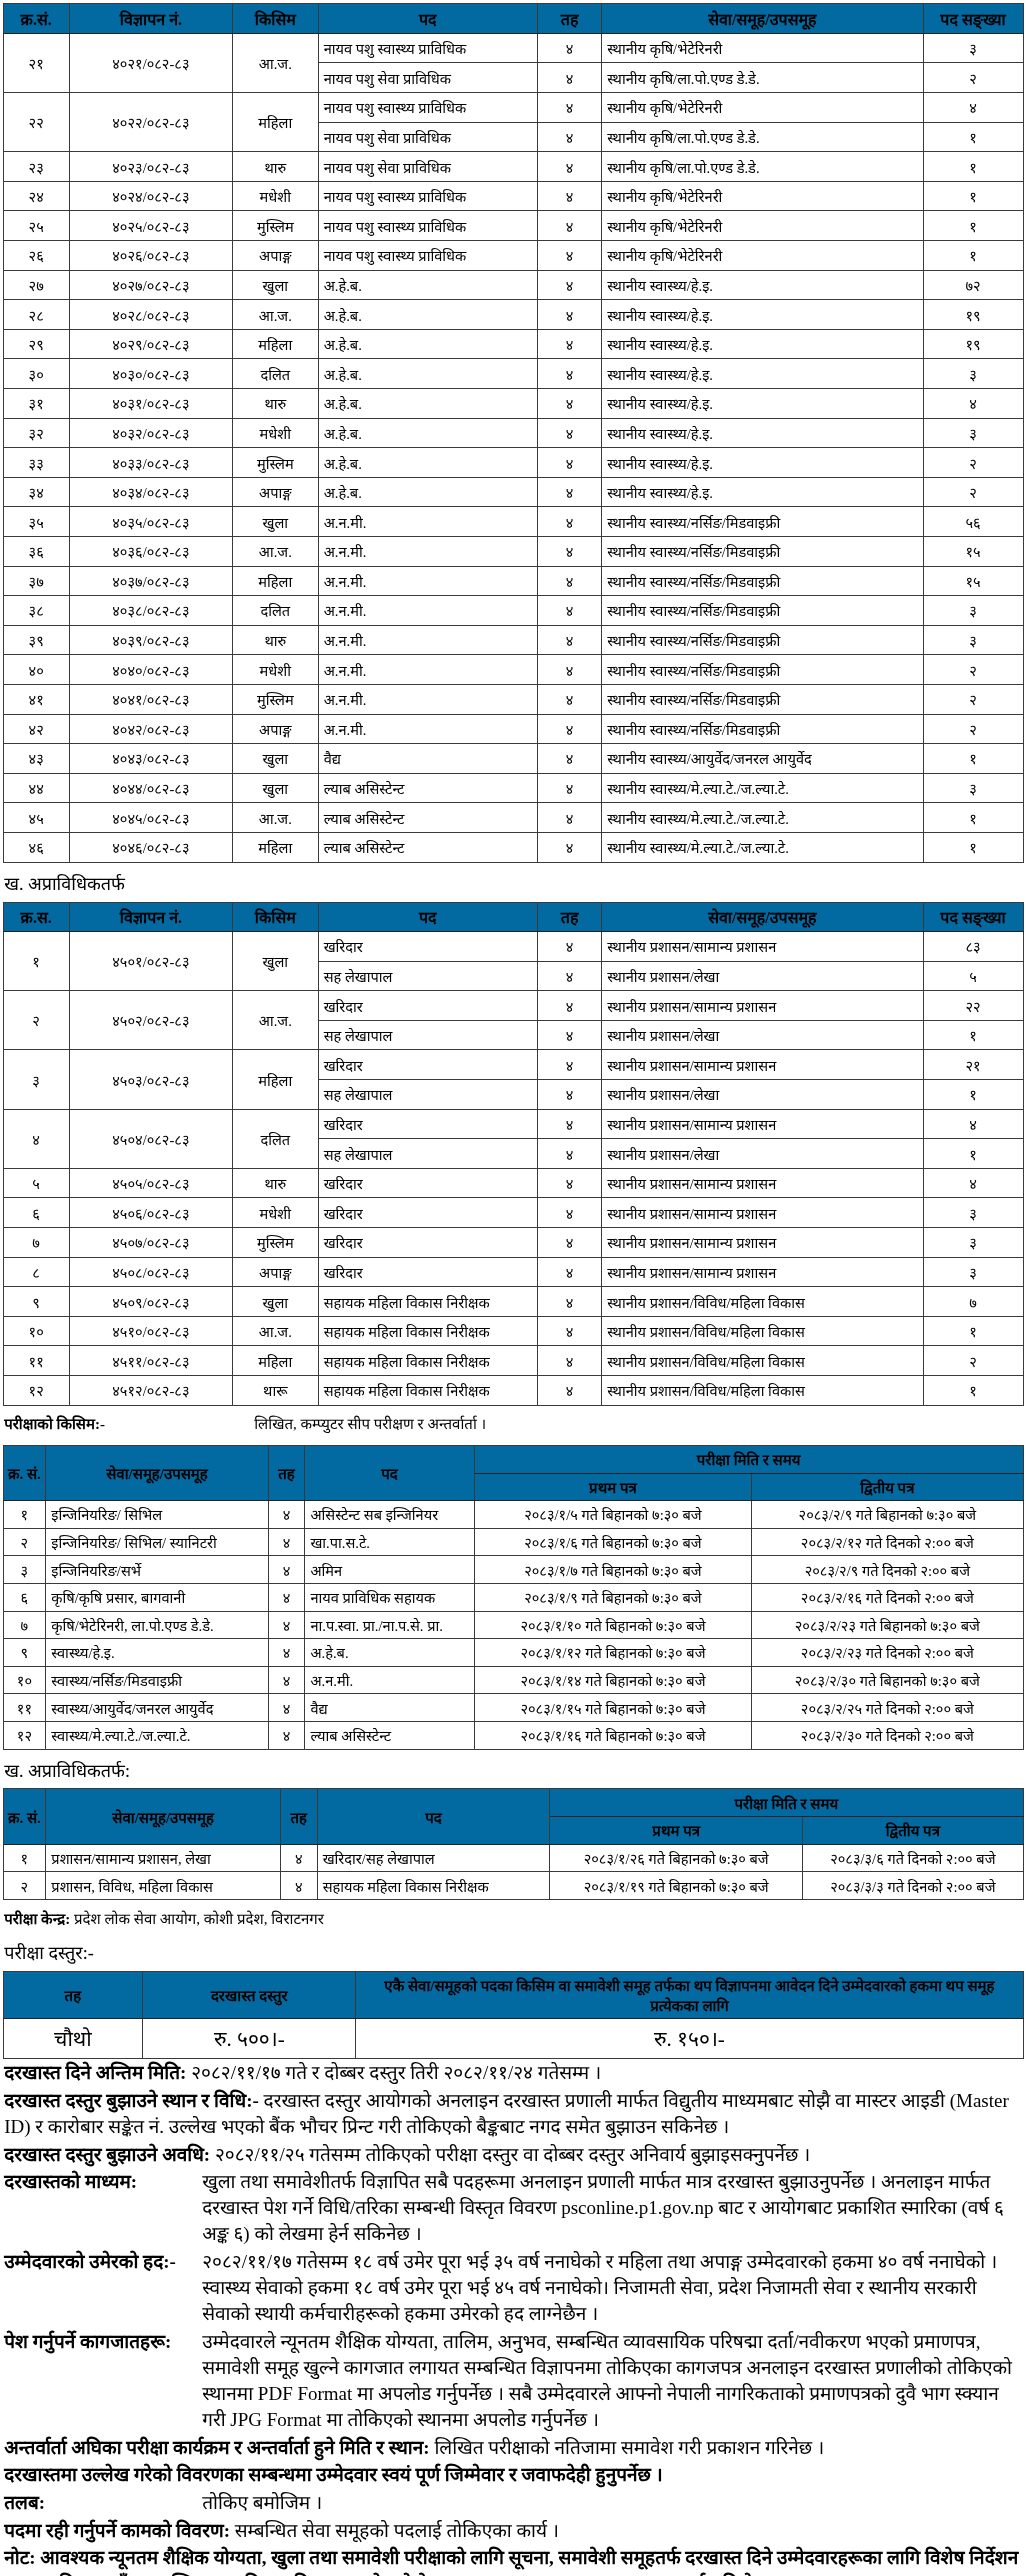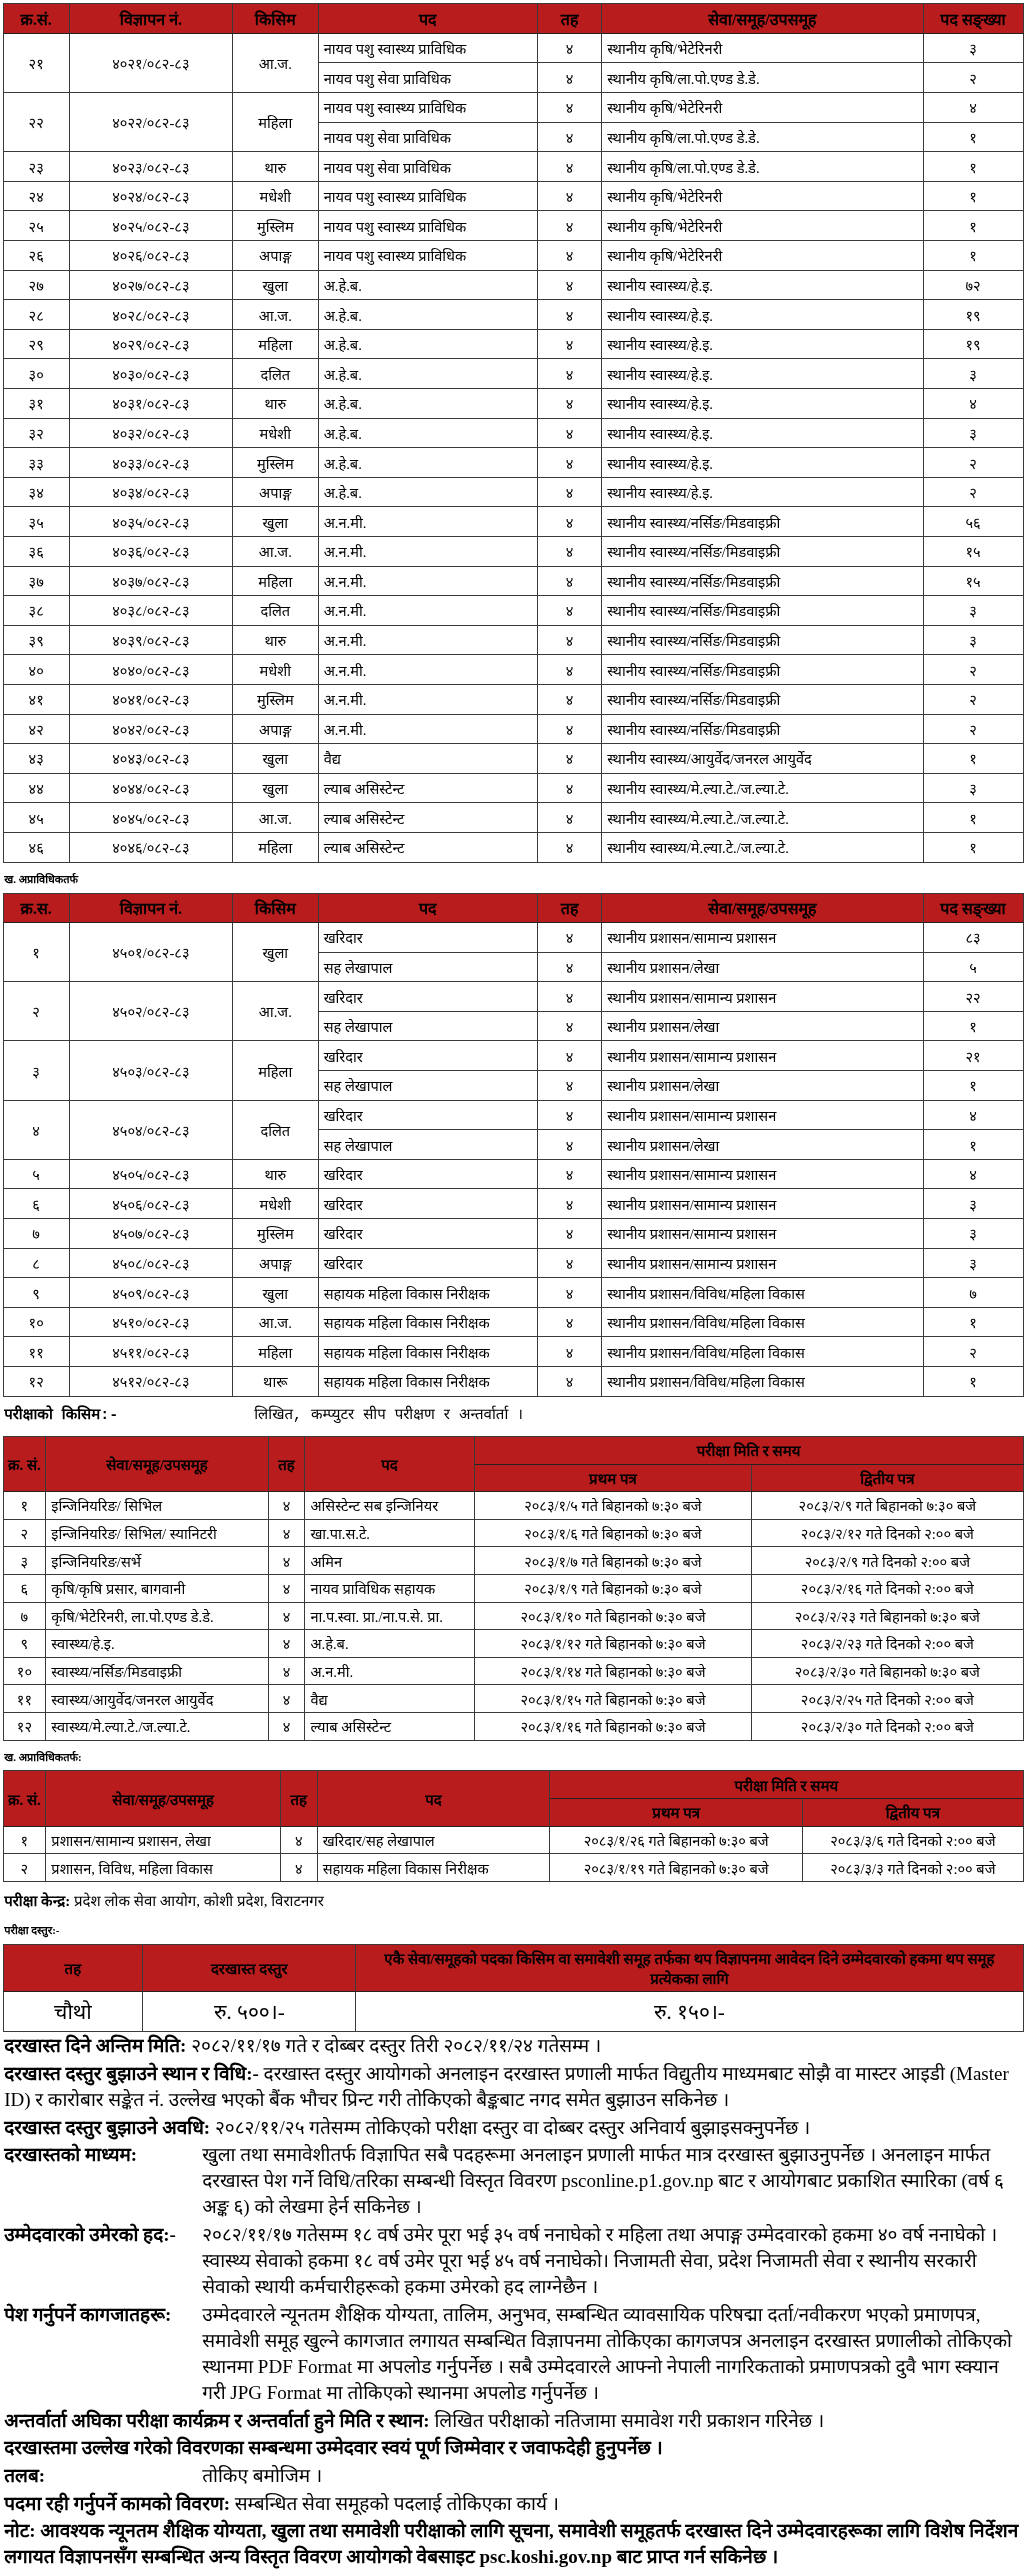--- a/index.html
+++ b/index.html
@@ -8,38 +8,38 @@
     font-family:"Liberation Serif","DejaVu Serif",serif;
     color:#000;
     font-size:15px;
     box-sizing:border-box;
     padding:3.3px 2.5px 0 2.5px;
   }
   
   table{border-collapse:collapse;width:100%;table-layout:fixed;margin:0 0 1.7px 0;}
   th,td{border:0.8px solid #3a3a3a;padding:3.3px 3.3px;vertical-align:middle;
         overflow:hidden;word-wrap:break-word;}
-  thead th{background:#b91c1c;font-weight:bold;font-size:16px;border-bottom:1.7px solid #222;}
+  thead th{background:#0369a1;font-weight:bold;font-size:16px;border-bottom:1.7px solid #222;}
   table{border:1.7px solid #222;}
   td.c{text-align:center;}
   td.l{text-align:left;padding-left:5px;}
   tr.grp td{border-top:1.7px solid #222;}
   .vtab td{font-size:14.6px;height:22px;}
   .stab td{font-size:14.6px;height:20px;}
   .stab thead th{font-size:15px;}
   .ftab th{font-size:15px;}
   .ftab td{font-size:21px;text-align:center;height:32px;}
   
-  .sec-title{font-weight:bold;font-size:11px;margin:8.3px 0 6.7px 1.7px;}
+  .sec-title{font-weight:normal;font-size:18px;margin:8.3px 0 6.7px 1.7px;}
   .line{margin:6.7px 0 6.7px 1.7px;line-height:25px;}
   .lbl{font-weight:bold;}
   .note{margin:1.7px 0 1.7px 1.7px;line-height:26px;font-size:19px;}
   .hang{position:relative;padding-left:198px;min-height:26px;}
   .hang > .lbl{position:absolute;left:0;top:0;white-space:nowrap;}
-  .hang-wide{padding-left:250px;font-family:Liberation Mono, monospace;}
+  .hang-wide{padding-left:250px;}
   .allbold{font-weight:bold;}
 </style>
 </head>
 <body>
 
 <div>
 
   <table class="vtab">
     <colgroup>
       <col style="width:6.5%">

